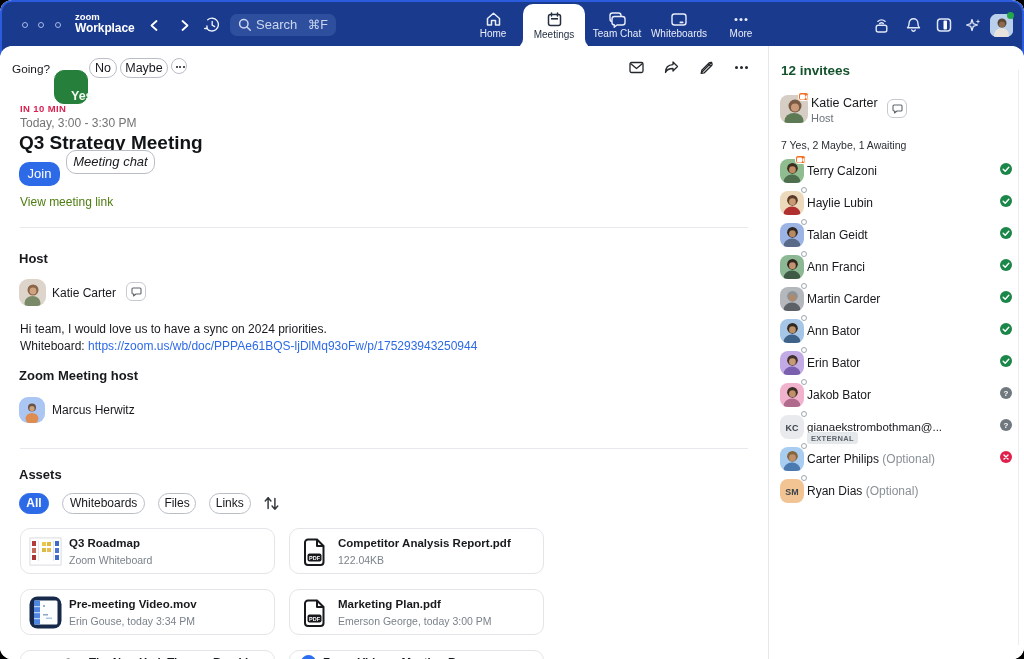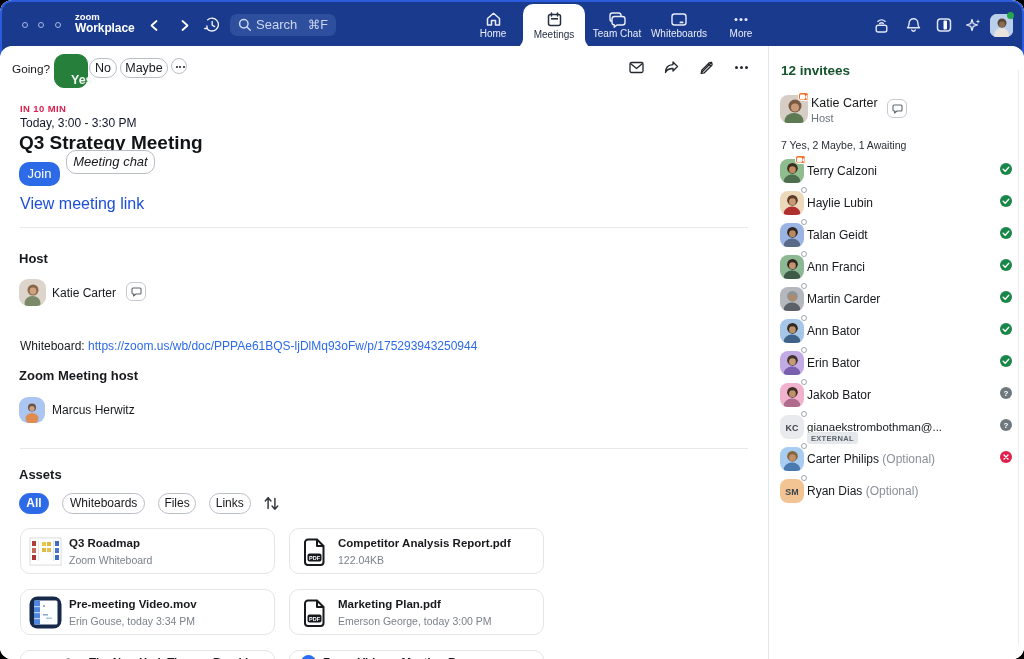--- a/index.html
+++ b/index.html
@@ -34,25 +34,25 @@
 
 #main { position:absolute; left:0; top:46px; width:767px; height:613px; background:#fff; border-top-left-radius:14px; }
 #side { position:absolute; left:768px; top:46px; width:256px; height:613px; background:#fff; border-left:1px solid #e4e7ea; border-top-right-radius:14px; }
 .pill { display:inline-block; height:20px; line-height:18px; border-radius:10px; font-size:12.5px; padding:0 5.5px; border:1px solid #b9bec6; color:#17191c; background:#fff; vertical-align:top; margin-right:3px; }
 .pill.green { background:#26803c; color:#f2faf2; border-color:#26803c; font-weight:bold; }
 .dots-btn { display:inline-block; width:16px; height:16px; border:1px solid #b9bec6; border-radius:50%; vertical-align:top; position:relative; }
 .dots-btn i { position:absolute; width:2px; height:2px; background:#17191c; border-radius:50%; top:7px; }
 .hico { position:absolute; top:14px; width:15px; height:15px; }
 
 #inmin { position:absolute; left:20px; top:103px; font-size:9.5px; font-weight:bold; color:#dc2150; letter-spacing:0.4px; }
-#today { position:absolute; left:20px; top:117px; font-size:12px; color:#0f172a; }
+#today { position:absolute; left:20px; top:117px; font-size:12px; color:#737373; }
 #title { position:absolute; left:19px; top:132px; font-size:19px; font-weight:bold; color:#111417; }
 #join { position:absolute; left:19px; top:162px; width:41px; height:24px; background:#2d6ae8; color:#fff; border-radius:10px; font-size:13px; text-align:center; line-height:24px; }
 #mchat { position:absolute; left:66px; top:162px; width:89px; height:24px; border:1px solid #b9bec6; border-radius:10px; font-size:13px; color:#17191c; text-align:center; line-height:22px; background:#fff; }
-#viewlink { position:absolute; left:20px; top:194px; font-size:16px; color:#1d4ed8; }
+#viewlink { position:absolute; left:20px; top:194px; font-size:12px; color:#4d7c0f; }
 .divider { position:absolute; left:20px; width:728px; height:1px; background:#e7e9ec; }
 .h2 { position:absolute; left:19px; font-size:13px; font-weight:bold; color:#17191c; }
 .avatar { position:absolute; border-radius:9px; overflow:hidden; }
 .name { position:absolute; font-size:12px; color:#17191c; }
 .chatbtn { position:absolute; width:20px; height:19px; border:1px solid #c6cad0; border-radius:6px; background:#fff; }
 #msg1 { position:absolute; left:20px; top:322px; font-size:12px; color:#17191c; }
 #msg2 { position:absolute; left:20px; top:339px; font-size:12px; color:#17191c; }
 #msg2 .lnk { color:#2d6ae8; }
 
 .fpill { display:inline-block; height:21px; line-height:19px; border-radius:11px; font-size:12px; padding:0 7px; border:1px solid #b9bec6; color:#17191c; background:#fff; margin-right:13px; vertical-align:top; }
@@ -171,21 +171,21 @@
           <circle cx="12" cy="9" r="4.5" fill="#5b4636"></circle>
           <ellipse cx="11.5" cy="21" rx="7.5" ry="7" fill="#e8e3dc"></ellipse>
           <circle cx="12" cy="10.5" r="3" fill="#8a6a50"></circle>
         </svg>
     </div>
     <div style="position:absolute; left:1005px; top:10px; width:7px; height:7px; background:#23a749; border-radius:50%;"></div>
   </div>
   <div id="panel"></div>
   <div id="main">
     <div style="position:absolute; left:12px; top:16px; font-size:11.8px; color:#17191c;">Going?</div>
-      <span class="pill green" style="position:absolute; left:54px; top:8px; width:19px; text-align:center; padding:16px;">Yes</span>
+      <span class="pill green" style="position:absolute; left:54px; top:24px; width:19px; text-align:center; padding:16px;">Yes</span>
       <span class="pill" style="position:absolute; left:89px; top:12px; width:28px; text-align:center; padding:0;">No</span>
       <span class="pill" style="position:absolute; left:120px; top:12px; width:48px; text-align:center; padding:0;">Maybe</span>
       <span class="dots-btn" style="position:absolute; left:171px; top:12px;">
         <i style="left:3.5px"></i>
         <i style="left:7px"></i>
         <i style="left:10.5px"></i>
       </span>
     <svg class="hico" style="left:629px;" viewBox="0 0 15 15">
         <rect x="1" y="2.5" width="13" height="10" rx="1.5" fill="none" stroke="#23272b" stroke-width="1.3"></rect>
         <path d="M1.5 3.5 L7.5 8.5 L13.5 3.5" fill="none" stroke="#23272b" stroke-width="1.3" stroke-linejoin="round"></path>
@@ -216,20 +216,21 @@
           <rect width="27" height="27" fill="#ddd5cb"></rect>
           <circle cx="14" cy="11" r="5.5" fill="#8a6547"></circle>
           <ellipse cx="13.5" cy="24" rx="8" ry="7" fill="#7a8a68"></ellipse>
           <circle cx="14" cy="12" r="3.4" fill="#cfa380"></circle>
         </svg>
     </div>
     <div class="name" style="left:52px; top:240px;">Katie Carter</div>
     <div class="chatbtn" style="left:126px; top:236px;"><svg width="11" height="10" viewBox="0 0 11 10" style="margin:4px 0 0 4px;">
           <path d="M2 1 h7 a1 1 0 0 1 1 1 v4 a1 1 0 0 1 -1 1 h-4 l-2.5 2 l0.3-2 h-0.8 a1 1 0 0 1 -1 -1 v-4 a1 1 0 0 1 1 -1 Z" fill="none" stroke="#5f666d" stroke-width="1.1" stroke-linejoin="round"></path>
         </svg></div>
+    <div id="msg1" style="top:276px;">Hi team, I would love us to have a sync on 2024 priorities.</div>
     <div id="msg2" style="top:293px;">Whiteboard: <span class="lnk">https://zoom.us/wb/doc/PPPAe61BQS-ljDlMq93oFw/p/175293943250944</span></div>
     <div class="h2" style="top:322px;">Zoom Meeting host</div>
     <div class="avatar" style="left:19px; top:351px; width:26px; height:26px;">
       <svg width="26" height="26" viewBox="0 0 26 26">
           <rect width="26" height="26" fill="#abc6f2"></rect>
           <circle cx="13" cy="10.5" r="4" fill="#6b5240"></circle>
           <ellipse cx="13" cy="21.5" rx="6.5" ry="5.5" fill="#de8c52"></ellipse>
           <circle cx="13" cy="11.5" r="2.6" fill="#c9a080"></circle>
         </svg>
     </div>

